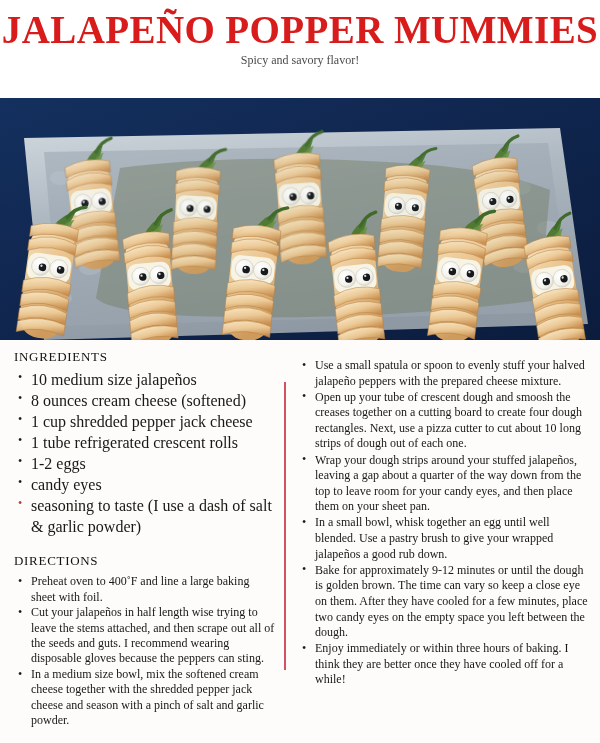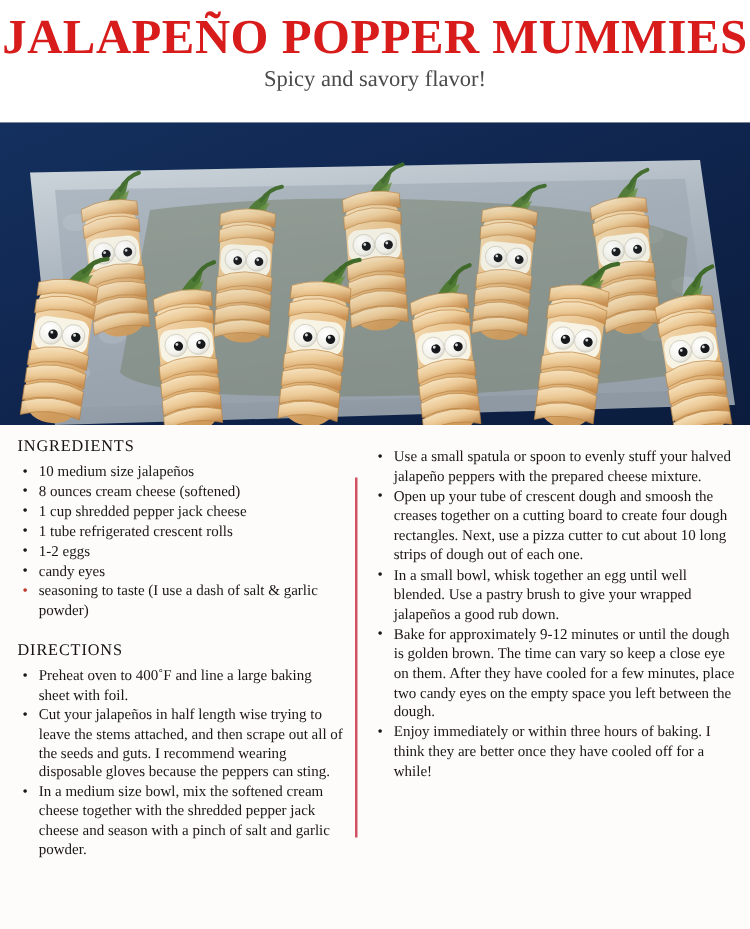--- a/index.html
+++ b/index.html
@@ -36,21 +36,21 @@
     font-size: 39px;
     font-weight: 700;
     color: #d81c1c;
     letter-spacing: 0.4px;
     line-height: 1.08;
     white-space: nowrap;
   }
 
   .recipe-subtitle {
     font-family: "Liberation Serif", "DejaVu Serif", serif;
-    font-size: 18px;
+    font-size: 12px;
     color: #4a4a4a;
     margin-top: 3px;
     line-height: 1.1;
   }
 
   
   .photo {
     position: relative;
     width: 600px;
     height: 242px;
@@ -105,21 +105,21 @@
 
   ul.recipe-list {
     list-style: none;
     margin: 0;
     padding: 0;
   }
 
   ul.recipe-list li {
     position: relative;
     padding-left: 17px;
-    font-size: 12px;
+    font-size: 16px;
     line-height: 1.285;
     color: #1a1714;
     margin-bottom: 0.5px;
   }
 
   ul.recipe-list li::before {
     content: "\2022";
     position: absolute;
     left: 4px;
     top: -0.5px;
@@ -295,20 +295,21 @@
           <li>Preheat oven to 400˚F and line a large baking sheet with foil.</li>
           <li>Cut your jalapeños in half length wise trying to leave the stems attached, and then scrape out all of the seeds and guts. I recommend wearing disposable gloves because the peppers can sting.</li>
           <li>In a medium size bowl, mix the softened cream cheese together with the shredded pepper jack cheese and season with a pinch of salt and garlic powder.</li>
         </ul>
     </div>
 
     <div class="col-right">
       <ul class="recipe-list directions-list" id="directions-right">
           <li>Use a small spatula or spoon to evenly stuff your halved jalapeño peppers with the prepared cheese mixture.</li>
           <li>Open up your tube of crescent dough and smoosh the creases together on a cutting board to create four dough rectangles. Next, use a pizza cutter to cut about 10 long strips of dough out of each one.</li>
+          <li>Wrap your dough strips around your stuffed jalapeños, leaving a gap about a quarter of the way down from the top to leave room for your candy eyes, and then place them on your sheet pan.</li>
           <li>In a small bowl, whisk together an egg until well blended. Use a pastry brush to give your wrapped jalapeños a good rub down.</li>
           <li>Bake for approximately 9-12 minutes or until the dough is golden brown. The time can vary so keep a close eye on them. After they have cooled for a few minutes, place two candy eyes on the empty space you left between the dough.</li>
           <li>Enjoy immediately or within three hours of baking. I think they are better once they have cooled off for a while!</li>
         </ul>
     </div>
 
   </div>
 </div>
 
 </body></html>

